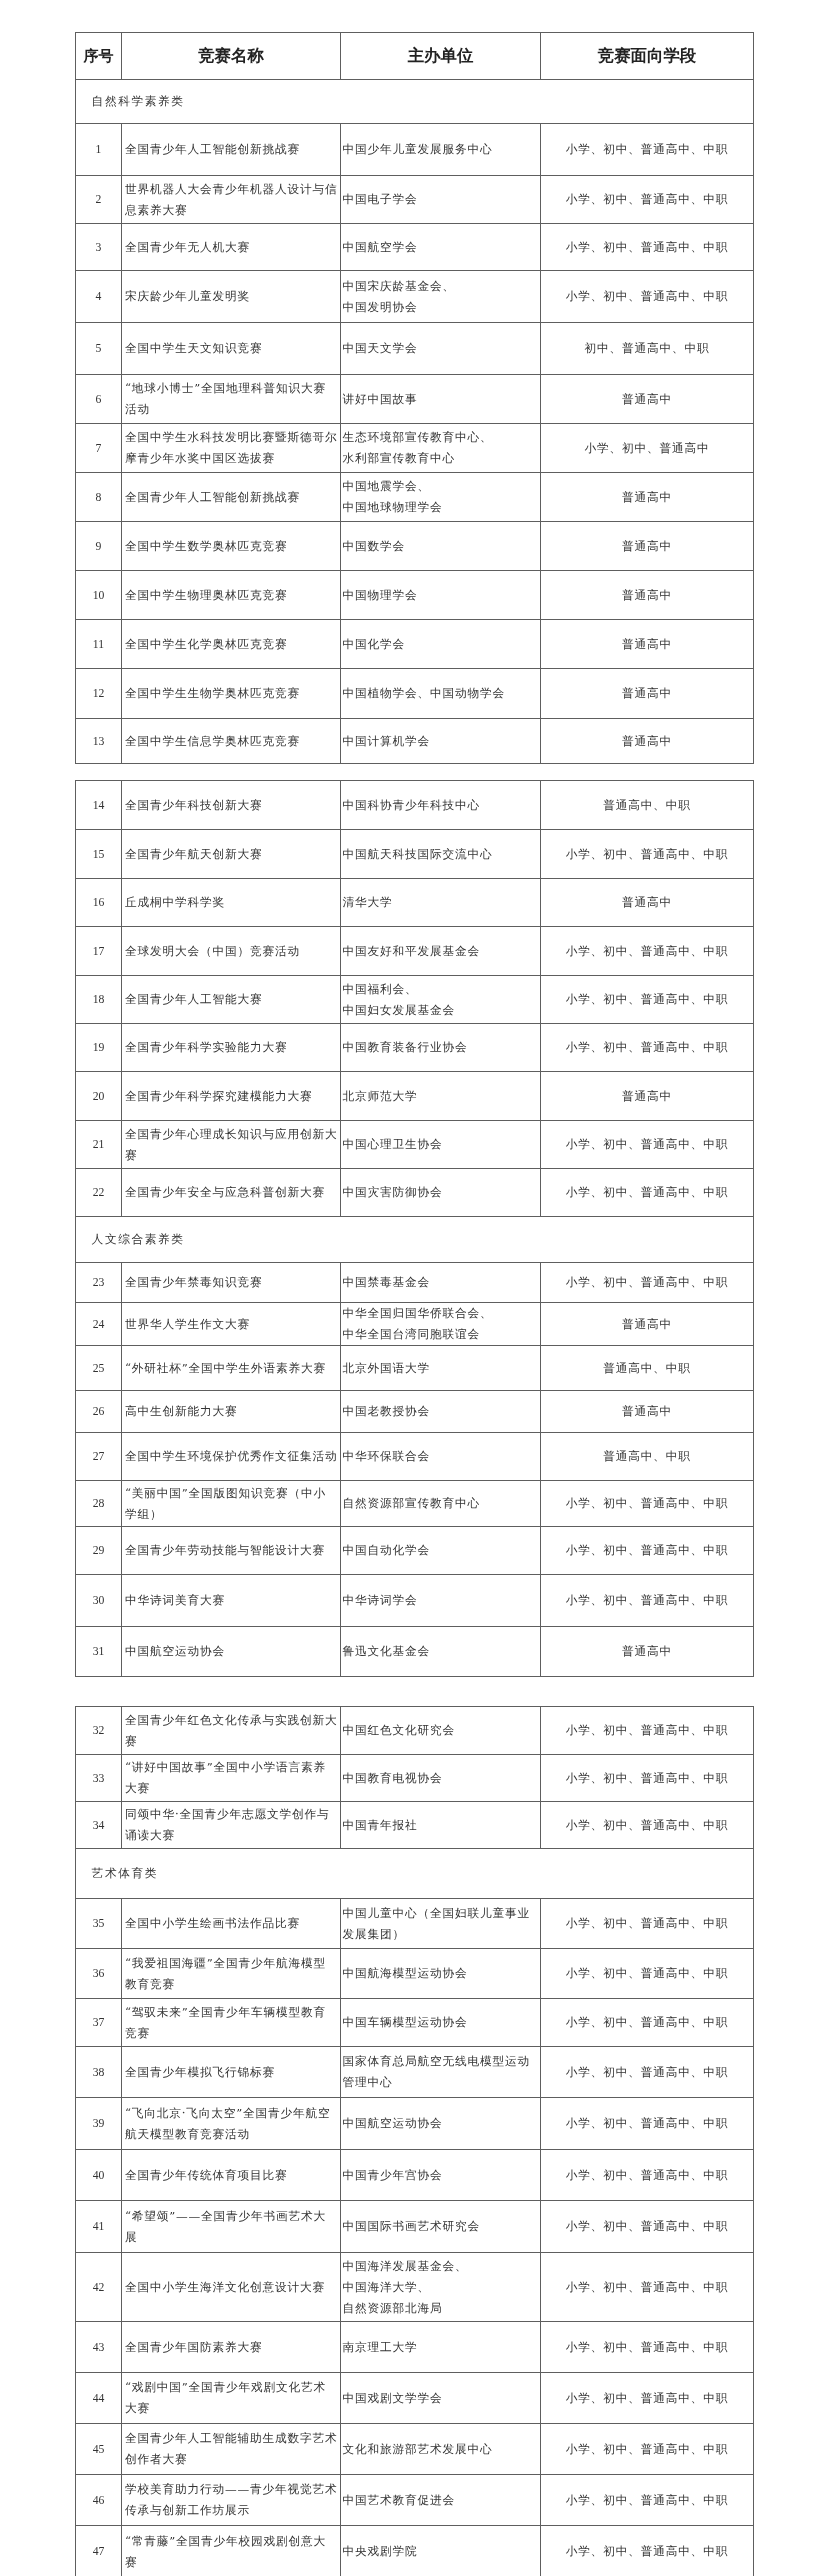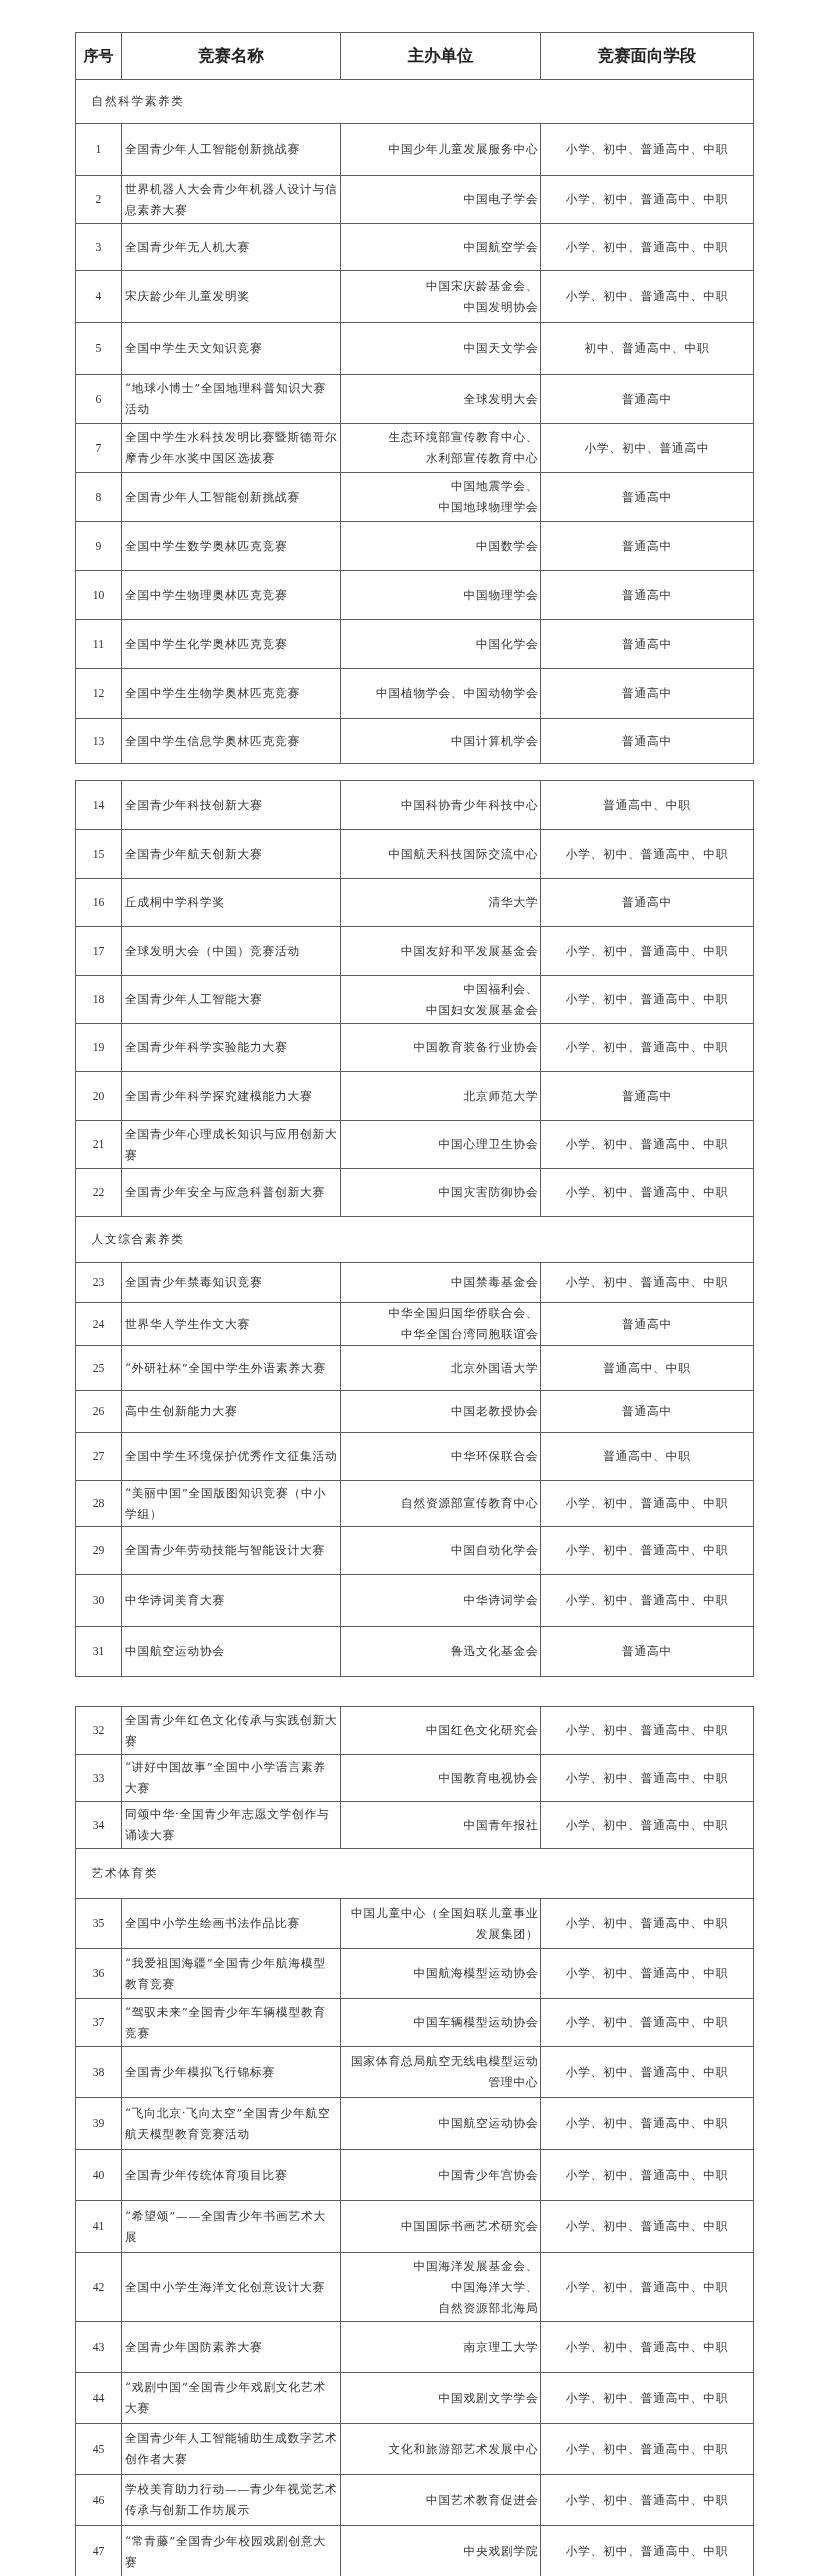--- a/index.html
+++ b/index.html
@@ -8,21 +8,21 @@
   .tbl { position: absolute; left: 75px; width: 678px; border-collapse: collapse; table-layout: fixed; }
   .tbl td, .tbl th { border: 1.2px solid #5e5e5e; padding: 0; }
   .tbl col.c1 { width: 46px; }
   .tbl col.c2 { width: 219px; }
   .tbl col.c3 { width: 200px; }
   .tbl col.c4 { width: 213px; }
   .hd th { font-weight: bold; font-size: 16.4px; color: #222222; text-align: center; }
   .hd th.no { font-size: 15px; }
   td.num { text-align: center; font-size: 11.7px; font-family: "Liberation Serif", serif; }
   td.name { text-align: left; font-size: 11.7px; line-height: 21px; padding-left: 3.1px; padding-right: 2.3px; letter-spacing: 0.8px; }
-  td.org { text-align: right; font-size: 11.7px; line-height: 21px; letter-spacing: 0.8px; padding: 0 1.6px; }
+  td.org { text-align: left; font-size: 11.7px; line-height: 21px; letter-spacing: 0.8px; padding: 0 1.6px; }
   td.lvl { text-align: center; font-size: 11.7px; letter-spacing: 0.8px; }
   td.cat { text-align: left; font-size: 11.7px; padding-left: 15.6px; letter-spacing: 1.6px; }
 </style>
 </head>
 <body>
 
 <table class="tbl" style="top:32px;">
   <colgroup>
       <col class="c1">
       <col class="c2">
@@ -68,21 +68,21 @@
       </tr>
       <tr style="height: 52px;">
         <td class="num">5</td>
         <td class="name">全国中学生天文知识竞赛</td>
         <td class="org" style="white-space: pre-line;">中国天文学会</td>
         <td class="lvl">初中、普通高中、中职</td>
       </tr>
       <tr style="height: 49px;">
         <td class="num">6</td>
         <td class="name">“地球小博士”全国地理科普知识大赛活动</td>
-        <td class="org" style="white-space: pre-line;">全球发明大会</td>
+        <td class="org" style="white-space: pre-line;">讲好中国故事</td>
         <td class="lvl">普通高中</td>
       </tr>
       <tr style="height: 49px;">
         <td class="num">7</td>
         <td class="name">全国中学生水科技发明比赛暨斯德哥尔摩青少年水奖中国区选拔赛</td>
         <td class="org" style="white-space: pre-line;">生态环境部宣传教育中心、
 水利部宣传教育中心</td>
         <td class="lvl">小学、初中、普通高中</td>
       </tr>
       <tr style="height: 49px;">

